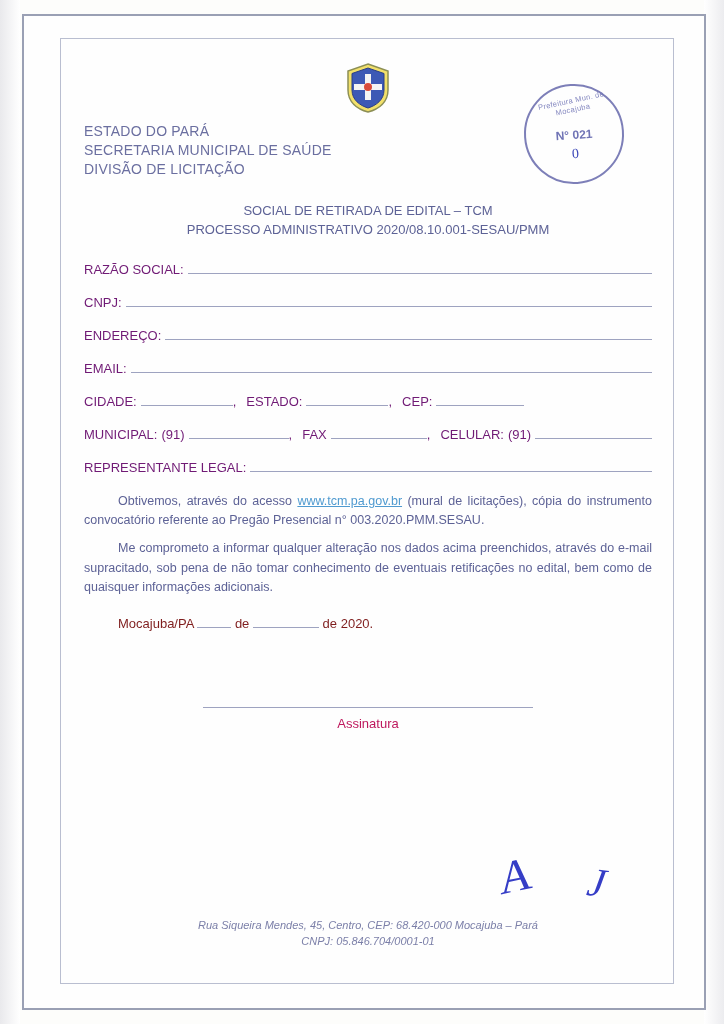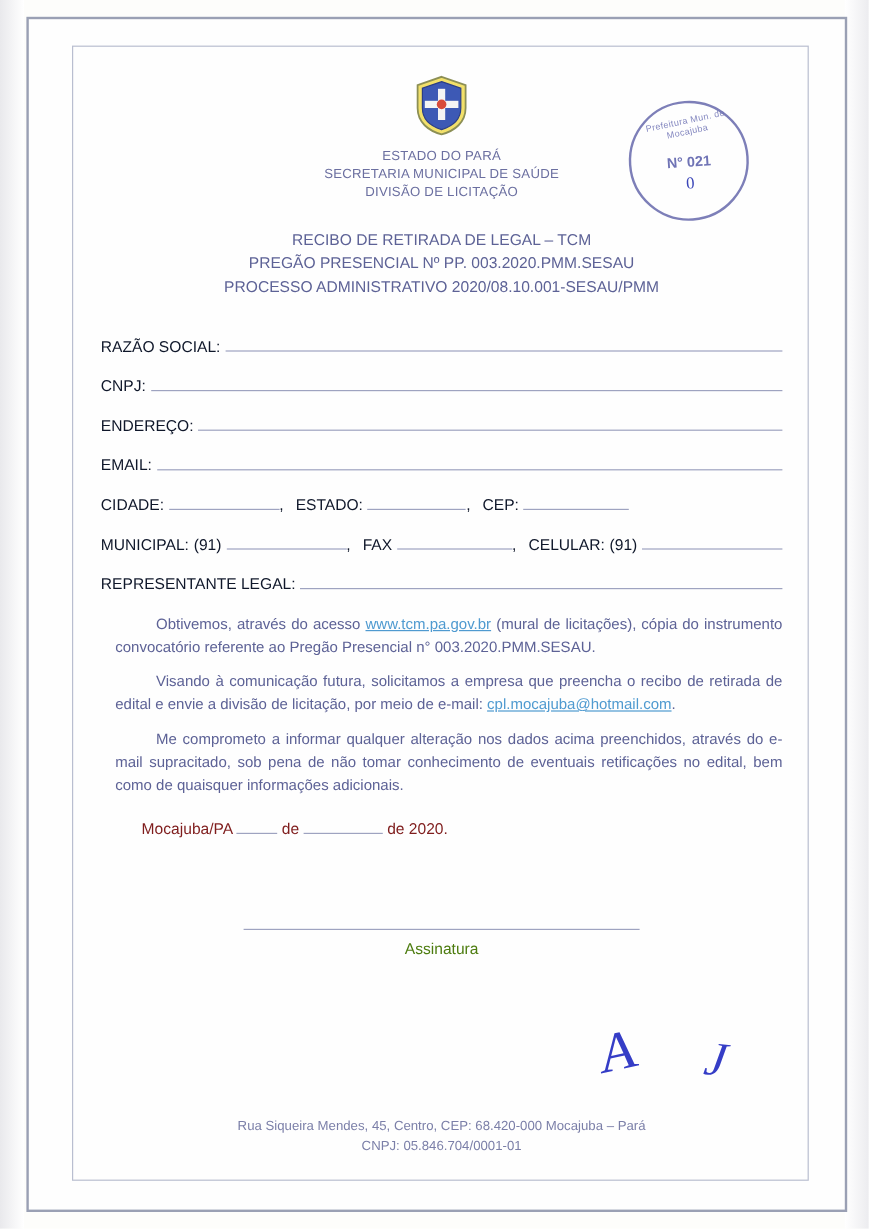--- a/index.html
+++ b/index.html
@@ -98,40 +98,40 @@
     top: 60px;
     left: 0;
     right: 0;
     font-size: 14px;
     font-family: "Liberation Serif", serif;
     color: #3b46b8;
   }
 
   
   .org-block {
-    text-align: center;
+    text-align: left;
     margin-top: 4px;
     line-height: 1.35;
-    font-size: 11px;
+    font-size: 14px;
     letter-spacing: .2px;
     color: #6b6fa0;
   }
   .title-block {
     text-align: center;
     margin-top: 22px;
     line-height: 1.5;
     font-size: 13px;
     color: #5d6296;
   }
 
   
   .form {
-    margin-top: 32px;
+    margin-top: 21px;
     font-size: 13px;
-    color: #0f172a;
+    color: #701a75;
     text-align: center;
   }
   .field-row {
     display: flex;
     align-items: baseline;
     margin-bottom: 17px;
     white-space: nowrap;
   }
   .label {
     flex: 0 0 auto;
@@ -151,21 +151,21 @@
   .comma { flex: 0 0 auto; padding-right: 10px; }
 
   
   .body-text {
     margin-top: 16px;
     font-size: 12.5px;
     line-height: 1.55;
     color: #5d6296;
     text-align: justify;
   }
-  .body-text p { margin: 0 0 9px 12px; text-indent: 34px; }
+  .body-text p { margin: 0 0 9px 0; text-indent: 34px; }
   .link {
     color: #4f9ad0;
     text-decoration: underline;
   }
   .email-link {
     color: #4f9ad0;
     text-decoration: underline;
   }
 
   .date-line {
@@ -184,33 +184,34 @@
   }
   .sig-rule {
     width: 330px;
     margin: 0 auto;
     border-bottom: 1px solid #9ea3c0;
     height: 4px;
   }
   .sig-label {
     margin-top: 8px;
     font-size: 13px;
-    color: #4d7c0f;
+    color: #be185d;
   }
 
   
   .footer {
     position: absolute;
     left: 0;
     right: 0;
-    bottom: 4px;
+    bottom: 18px;
     text-align: center;
     font-size: 11px;
     line-height: 1.45;
     color: #7b7fa8;
+    font-style: italic;
   }
 
   
   .ink {
     position: absolute;
     color: #2b33c4;
     font-family: "Liberation Serif", serif;
     opacity: .95;
   }
   .ink-a {
@@ -268,22 +269,21 @@
         </span>
       </div>
 
       <div class="org-block">
         <div>ESTADO DO PARÁ</div>
         <div>SECRETARIA MUNICIPAL DE SAÚDE</div>
         <div>DIVISÃO DE LICITAÇÃO</div>
       </div>
 
       <div class="title-block">
-        <div>RECIBO DE RETIRADA DE LEGAL – TCM</div>
-        <div>PREGÃO PRESENCIAL Nº PP. 003.2020.PMM.SESAU</div>
+        <div>SOCIAL DE RETIRADA DE EDITAL – TCM</div>
         <div>PROCESSO ADMINISTRATIVO 2020/08.10.001-SESAU/PMM</div>
       </div>
 
       <div class="form">
 
         <div class="field-row">
           <span class="label">RAZÃO SOCIAL:</span>
           <span class="rule"></span>
         </div>
 
@@ -329,23 +329,20 @@
         <div class="field-row">
           <span class="label">REPRESENTANTE LEGAL:</span>
           <span class="rule"></span>
         </div>
       </div>
 
       <div class="body-text">
         <p>
           <span>Obtivemos, através do acesso </span><a class="link" href="#">www.tcm.pa.gov.br</a><span> (mural de licitações), cópia do instrumento convocatório referente ao Pregão Presencial n° 003.2020.PMM.SESAU.</span>
         </p>
-        <p>
-          <span>Visando à comunicação futura, solicitamos a empresa que preencha o recibo de retirada de edital e envie a divisão de licitação, por meio de e-mail: </span><a class="email-link" href="#">cpl.mocajuba@hotmail.com</a><span>.</span>
-        </p>
         <p>Me comprometo a informar qualquer alteração nos dados acima preenchidos, através do e-mail supracitado, sob pena de não tomar conhecimento de eventuais retificações no edital, bem como de quaisquer informações adicionais.</p>
       </div>
 
       <div class="date-line">
         <span>Mocajuba/PA</span>
         <span class="dots-sm"></span>
         <span>de</span>
         <span class="dots-md"></span>
         <span>de 2020.</span>
       </div>

